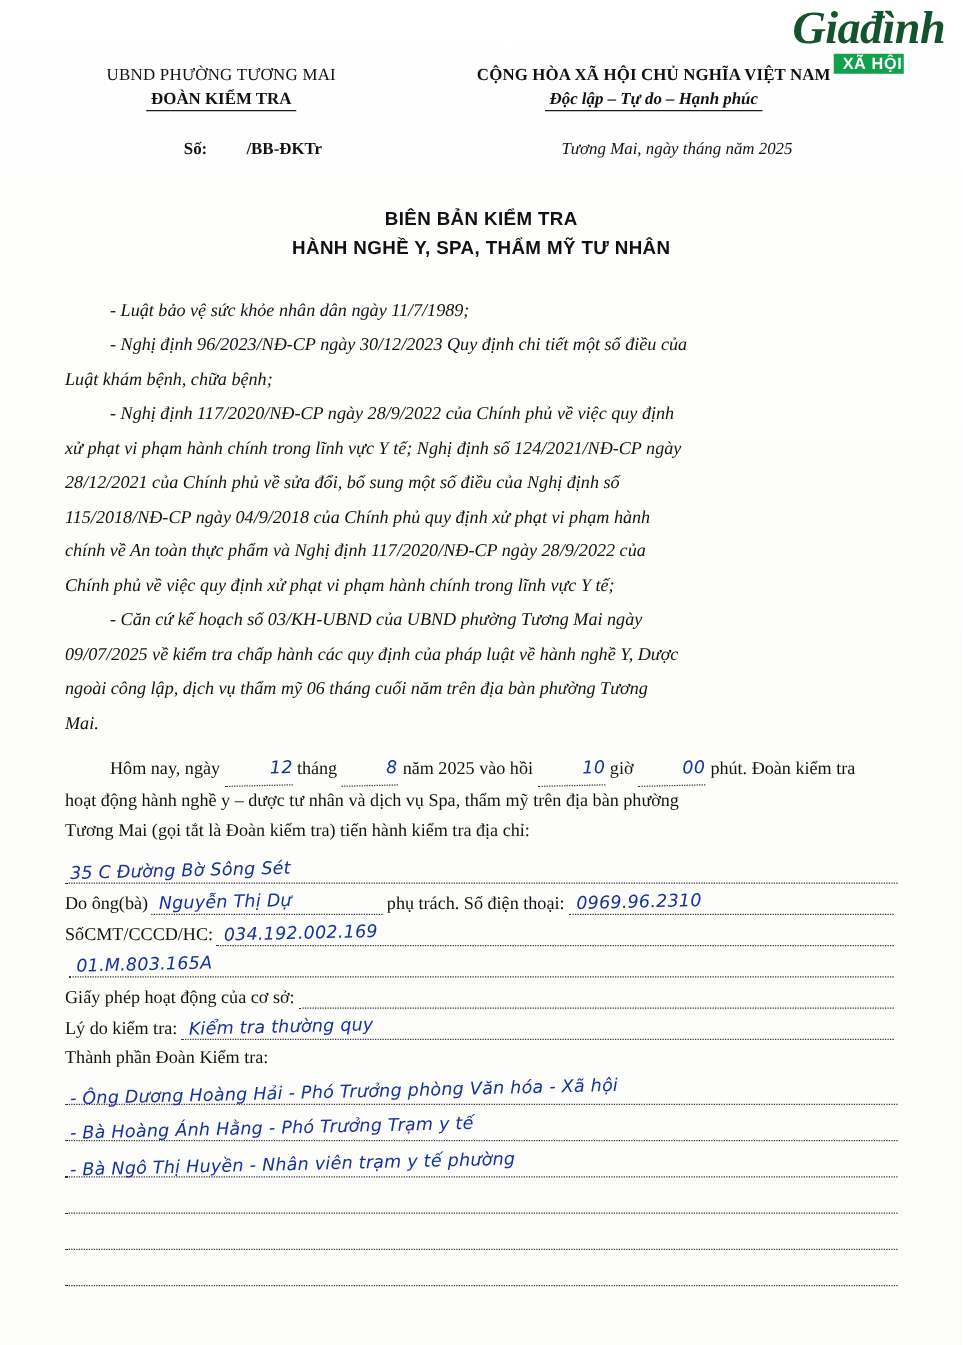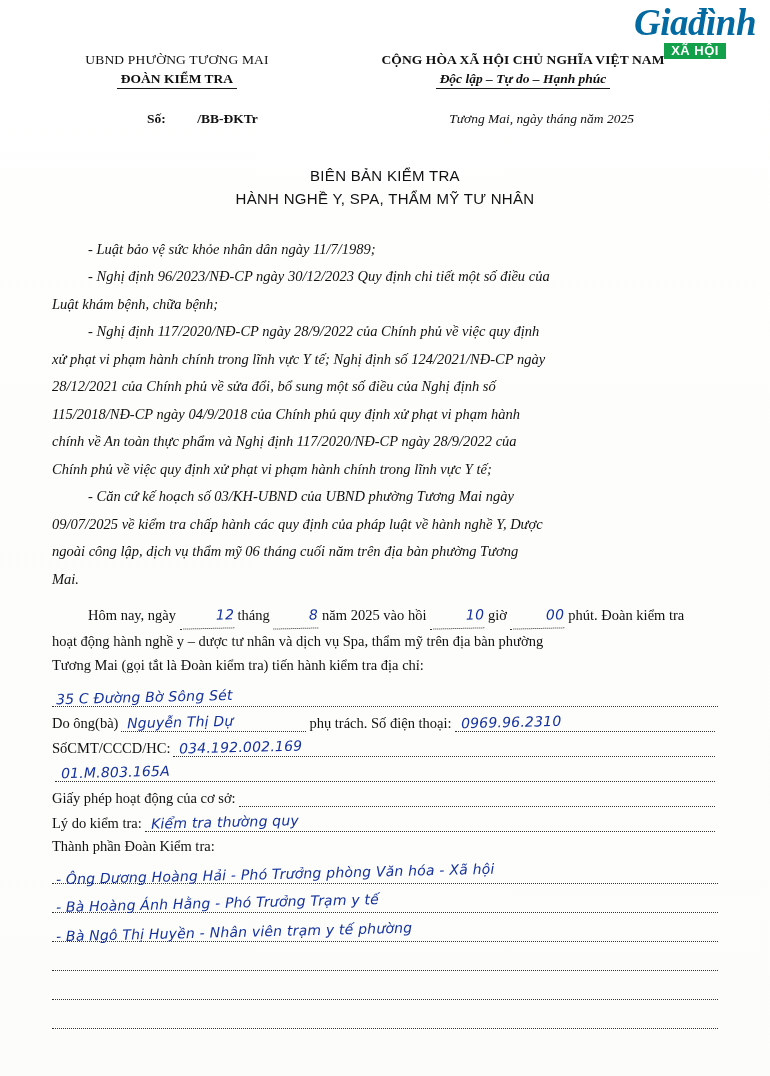--- a/index.html
+++ b/index.html
@@ -37,32 +37,32 @@
     right: 14px;
     text-align: center;
     line-height: 1;
     user-select: none;
   }
   .wm-main {
     font-family: "Liberation Serif", serif;
     font-weight: bold;
     font-style: italic;
     font-size: 37px;
-    color: #0369a1;
+    color: #14532d;
     letter-spacing: -0.5px;
   }
   .wm-sub {
     margin-top: 2px;
     display: inline-block;
     background: #12a04a;
     color: #ffffff;
     font-family: "Liberation Sans", sans-serif;
     font-weight: bold;
     font-size: 13px;
-    padding: 1px 7px 2px 7px;
+    padding: 1px 1px 2px 7px;
     letter-spacing: 0.5px;
   }
 
   
   .header {
     display: flex;
     justify-content: space-between;
     padding-top: 52px;
   }
   .header-left {
@@ -109,21 +109,21 @@
   .so-right {
     font-style: italic;
     margin-right: 84px;
   }
 
   
   .title-block {
     text-align: center;
     margin-top: 38px;
     font-family: "Liberation Sans", sans-serif;
-    font-weight: normal;
+    font-weight: bold;
     font-size: 15px;
     letter-spacing: .3px;
     line-height: 1.5;
   }
 
   
   .basis {
     margin-top: 28px;
     font-style: italic;
     font-size: 14.5px;

